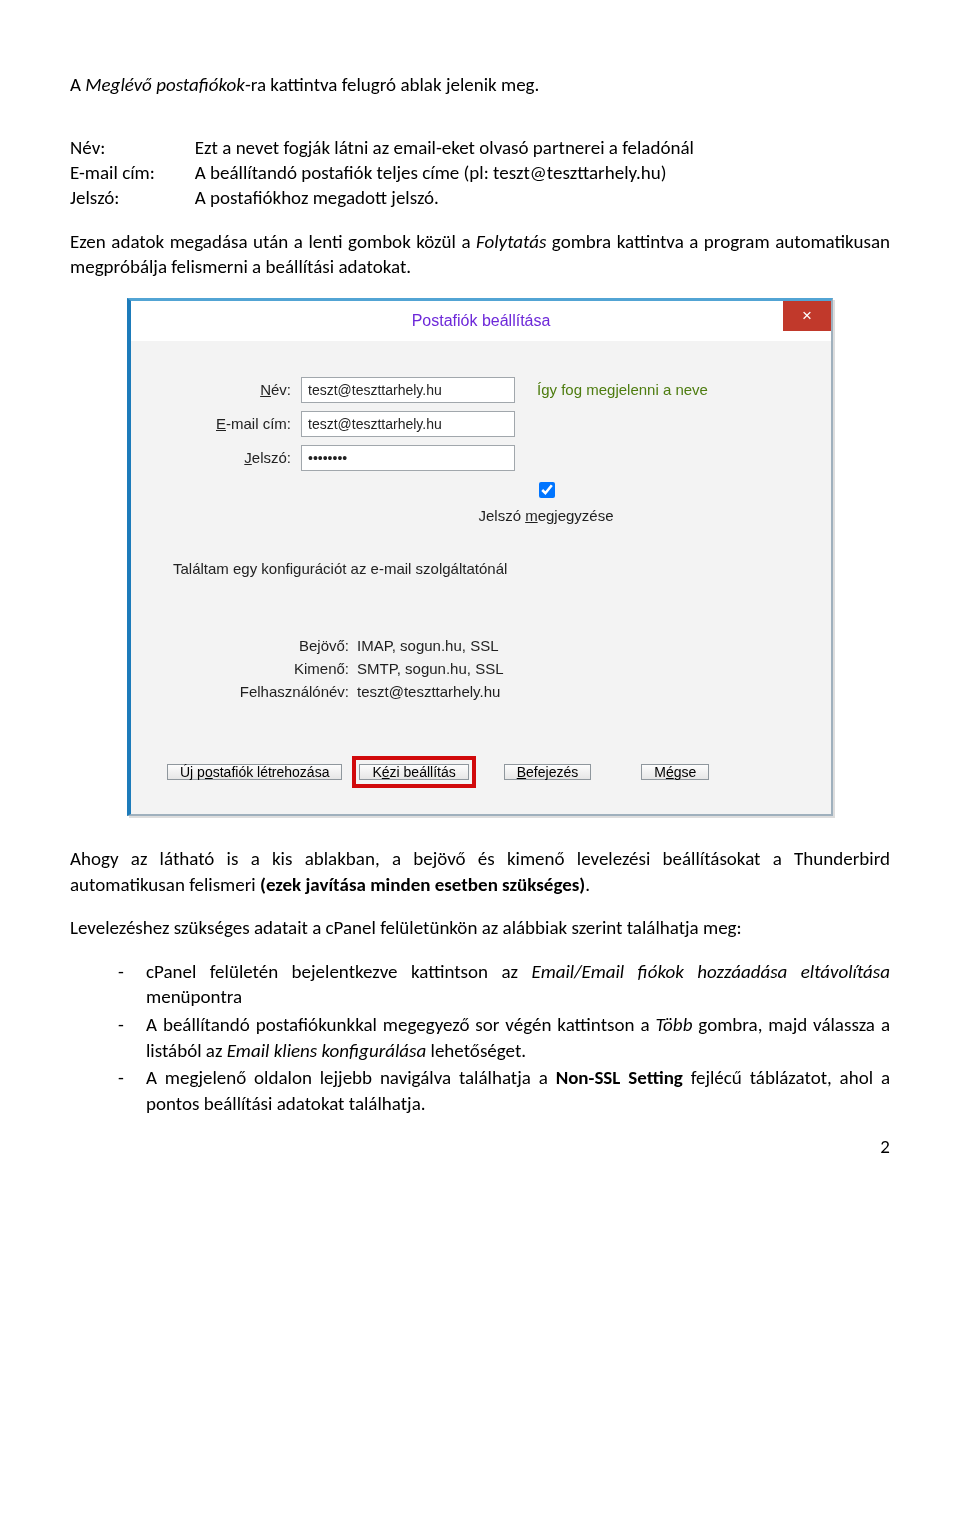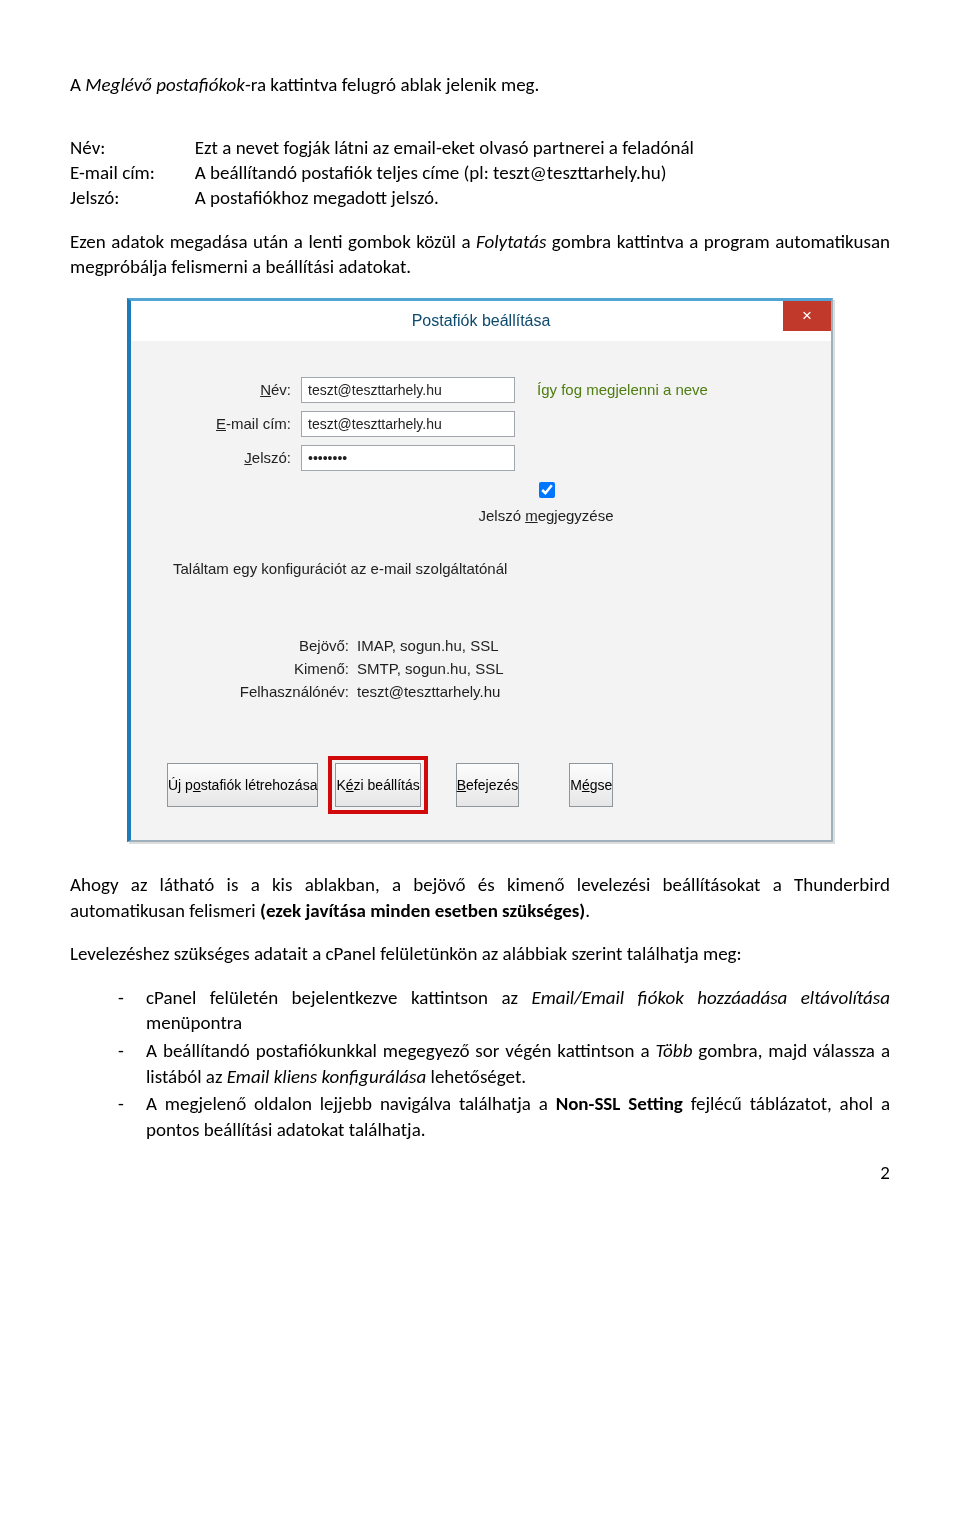--- a/index.html
+++ b/index.html
@@ -58,21 +58,21 @@
   .titlebar {
     background: #ffffff;
     height: 40px;
     display: flex;
     align-items: center;
     justify-content: center;
     position: relative;
   }
   .titlebar-title {
     font-size: 16px;
-    color: #0c4a6e;
+    color: #6d28d9;
   }
   .close-btn {
     position: absolute;
     right: 0;
     top: 0;
     width: 48px;
     height: 30px;
     background: #c1392b;
     color: #fff;
     display: flex;
@@ -146,22 +146,22 @@
     font-size: 15px;
   }
   .button-row {
     display: flex;
     gap: 10px;
     padding-left: 36px;
     padding-bottom: 30px;
     align-items: center;
   }
   .win-btn {
-    height: 44px;
-    padding: 0 0;
+    height: 16px;
+    padding: 0 12px;
     border: 1px solid #8f979d;
     background: linear-gradient(#fdfdfd, #e6e6e6);
     font-size: 14px;
     font-family: "Segoe UI", Tahoma, sans-serif;
     cursor: default;
     display: inline-flex;
     align-items: center;
   }
   .win-btn u { text-decoration: underline; }
   .btn-highlight {

